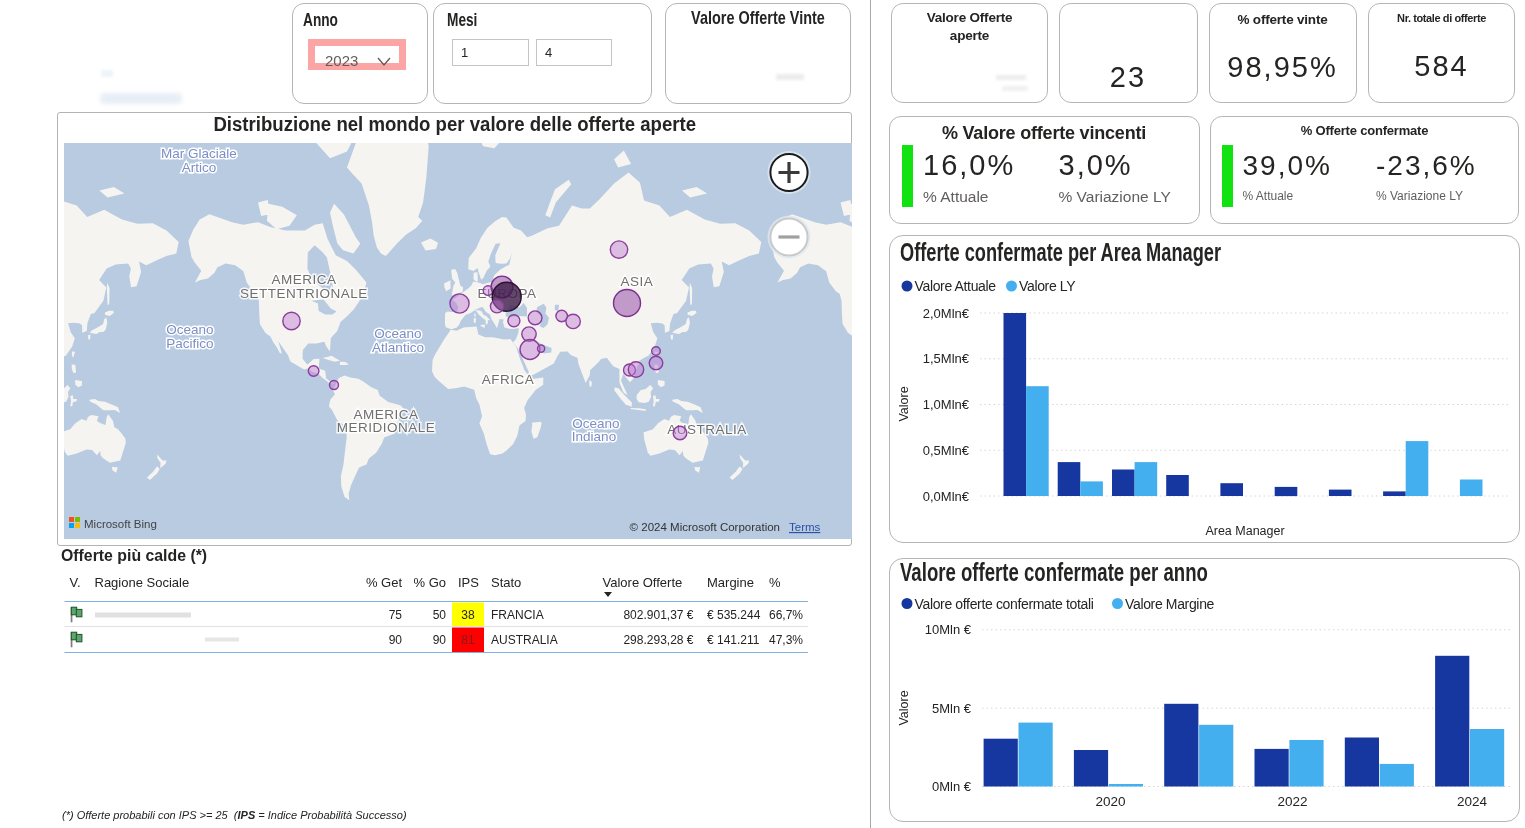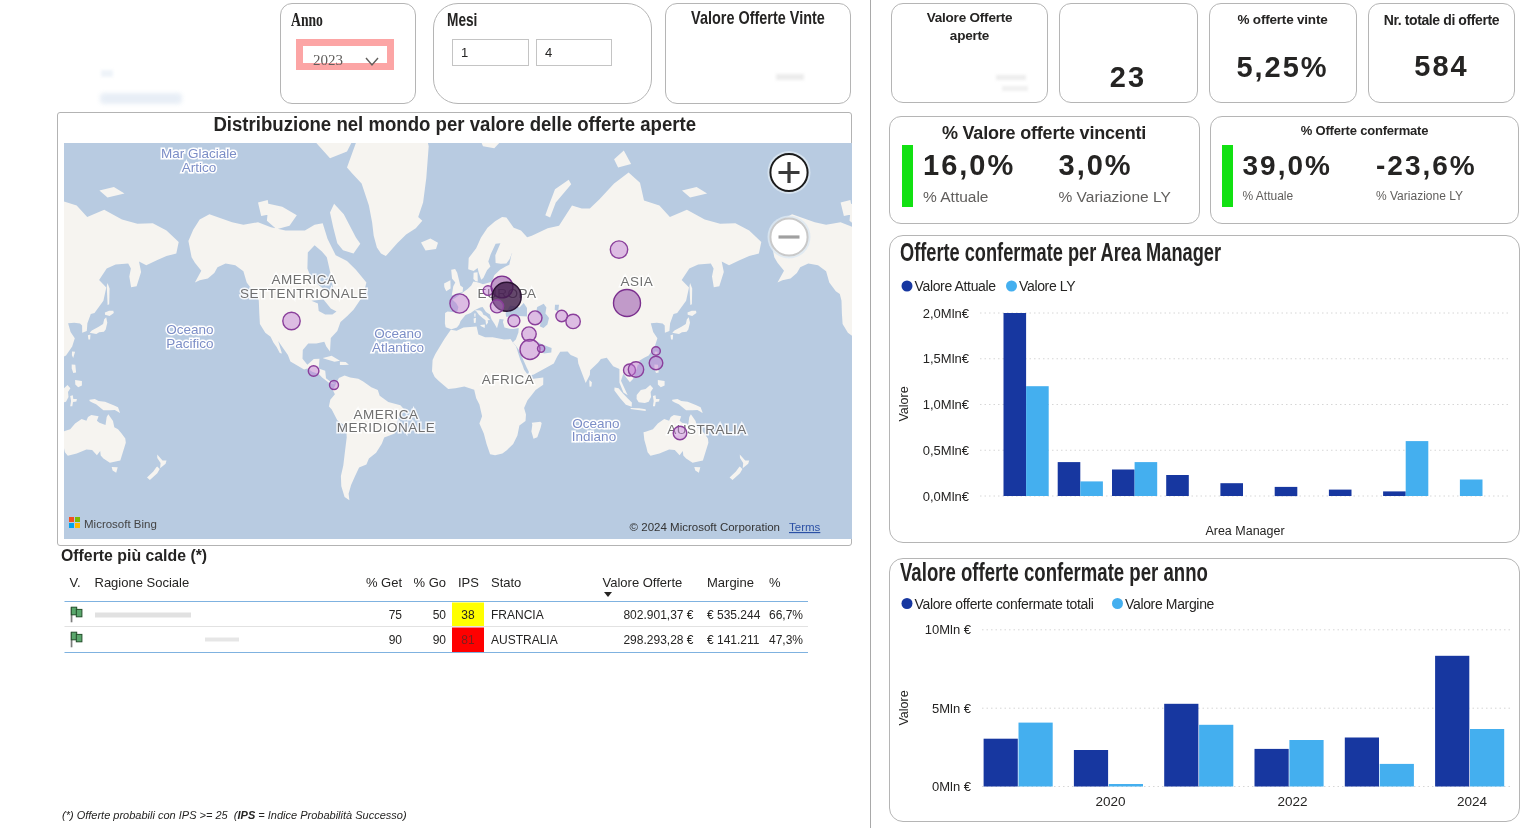--- a/index.html
+++ b/index.html
@@ -1,64 +1,64 @@
 <!DOCTYPE html>
 <html><head><meta charset="utf-8"><style>
 *{margin:0;padding:0;box-sizing:border-box;}
 html,body{width:1525px;height:828px;background:#fff;font-family:"Liberation Sans",sans-serif;overflow:hidden;position:relative;}
 .abs{position:absolute;}
 .card{position:absolute;background:#fff;border:1px solid #b5b5b5;border-radius:12px;}
 .dtit{font-weight:bold;color:#252423;white-space:nowrap;}
 .grid{stroke:#d6d6d6;stroke-width:1;stroke-dasharray:1.5 3;}
 .wl{font-size:13.5px;fill:#7c8ec7;text-anchor:middle;paint-order:stroke;stroke:#ffffff;stroke-width:3px;font-family:"Liberation Sans",sans-serif;}
 .cl{font-size:13.5px;fill:#6f6f6f;text-anchor:middle;letter-spacing:0.5px;paint-order:stroke;stroke:rgba(255,255,255,0.85);stroke-width:3px;font-family:"Liberation Sans",sans-serif;}
-.num{color:#252423;letter-spacing:2px;white-space:nowrap;font-weight:bold;}
+.num{color:#252423;letter-spacing:2px;white-space:nowrap;}
 .ctr{width:100%;text-align:center;}
 </style></head><body>
 
 <div class="abs" style="left:869.5px;top:0;width:1.5px;height:828px;background:#a9a9a9;"></div>
 
 <div class="abs" style="left:100px;top:93px;width:82px;height:11px;background:#dce6f2;opacity:.65;filter:blur(2px);border-radius:4px;"></div>
 <div class="abs" style="left:101px;top:70px;width:12px;height:7px;background:#e4ecf5;opacity:.6;filter:blur(1.5px);"></div>
 
-<div class="card" style="left:280px;top:3px;width:136px;height:101px;font-family:Liberation Serif, serif;">
+<div class="card" style="left:292px;top:3px;width:136px;height:101px;">
  <div class="dtit" style="position:absolute;left:10px;top:4.5px;font-size:19px;transform:scaleX(0.72);transform-origin:0 0;">Anno</div>
  <div style="position:absolute;left:15px;top:35px;width:98px;height:31px;border:7px solid #fca5a5;">
   <span style="position:absolute;left:10px;top:6px;font-size:15px;color:#605e5c;">2023</span>
   <svg style="position:absolute;right:8px;top:10px;" width="14" height="11" viewBox="0 0 14 11">
         <path d="M1 2 L7 9 L13 2" fill="none" stroke="#605e5c" stroke-width="1.4"></path>
       </svg>
  </div>
 </div>
 
-<div class="card" style="left:433px;top:3px;width:219px;height:101px;border-radius:25px;">
+<div class="card" style="left:433px;top:3px;width:219px;height:101px;">
  <div class="dtit" style="position:absolute;left:13px;top:4.5px;font-size:19px;transform:scaleX(0.72);transform-origin:0 0;">Mesi</div>
  <div style="position:absolute;left:18px;top:35px;width:77px;height:27px;border:1px solid #c4c4c4;font-size:13px;color:#252423;padding:5px 0 0 8px;">1</div>
  <div style="position:absolute;left:102px;top:35px;width:76px;height:27px;border:1px solid #c4c4c4;font-size:13px;color:#252423;padding:5px 0 0 8px;">4</div>
 </div>
 
 <div class="card" style="left:665px;top:3px;width:186px;height:101px;">
  <div class="dtit ctr" style="position:absolute;left:0;top:3px;font-size:19px;transform:scaleX(0.76);">Valore Offerte Vinte</div>
  <div style="position:absolute;left:110px;top:70px;width:28px;height:6px;background:#ececec;filter:blur(1.5px);"></div>
 </div>
 
 <div class="card" style="left:891px;top:3px;width:157px;height:100px;">
  <div class="dtit ctr" style="position:absolute;left:0;top:4.5px;font-size:13.5px;line-height:18.5px;letter-spacing:-0.2px;">Valore Offerte<br>aperte</div>
  <div style="position:absolute;left:104px;top:71px;width:30px;height:5px;background:#ededed;filter:blur(1.5px);"></div>
  <div style="position:absolute;left:110px;top:82px;width:26px;height:5px;background:#f0f0f0;filter:blur(1.5px);"></div>
 </div>
 <div class="card" style="left:1058.5px;top:3px;width:139px;height:100px;">
  <div class="num ctr" style="position:absolute;left:0;top:57px;font-size:29px;">23</div>
 </div>
 <div class="card" style="left:1208.5px;top:3px;width:148px;height:100px;">
  <div class="dtit ctr" style="position:absolute;left:0;top:8px;font-size:13.5px;letter-spacing:-0.2px;">% offerte vinte</div>
- <div class="num ctr" style="position:absolute;left:0;top:46.5px;font-size:29px;">5,25%</div>
+ <div class="num ctr" style="position:absolute;left:0;top:46.5px;font-size:29px;">98,95%</div>
 </div>
 <div class="card" style="left:1368px;top:3px;width:147px;height:100px;">
- <div class="dtit ctr" style="position:absolute;left:0;top:8px;font-size:14px;letter-spacing:-0.4px;">Nr. totale di offerte</div>
+ <div class="dtit ctr" style="position:absolute;left:0;top:8px;font-size:11px;letter-spacing:-0.4px;">Nr. totale di offerte</div>
  <div class="num ctr" style="position:absolute;left:0;top:45.5px;font-size:29px;">584</div>
 </div>
 
 <div class="card" style="left:888.5px;top:116px;width:311px;height:108px;">
  <div class="dtit ctr" style="position:absolute;left:0;top:6px;font-size:18px;letter-spacing:-0.2px;">% Valore offerte vincenti</div>
  <div style="position:absolute;left:12px;top:28px;width:11.5px;height:61.5px;background:#12E112;"></div>
  <div class="num" style="position:absolute;left:33.5px;top:31.5px;font-size:29px;">16,0%</div>
  <div style="position:absolute;left:33.5px;top:71px;font-size:15.5px;color:#605e5c;">% Attuale</div>
  <div class="num" style="position:absolute;left:169px;top:31.5px;font-size:29px;">3,0%</div>
  <div style="position:absolute;left:169px;top:71px;font-size:15.5px;color:#605e5c;">% Variazione LY</div>

